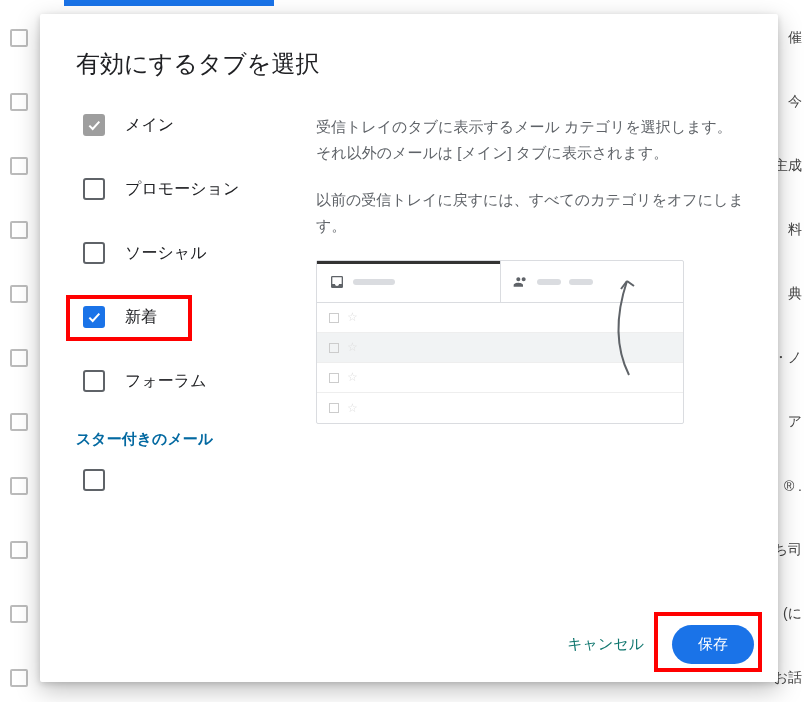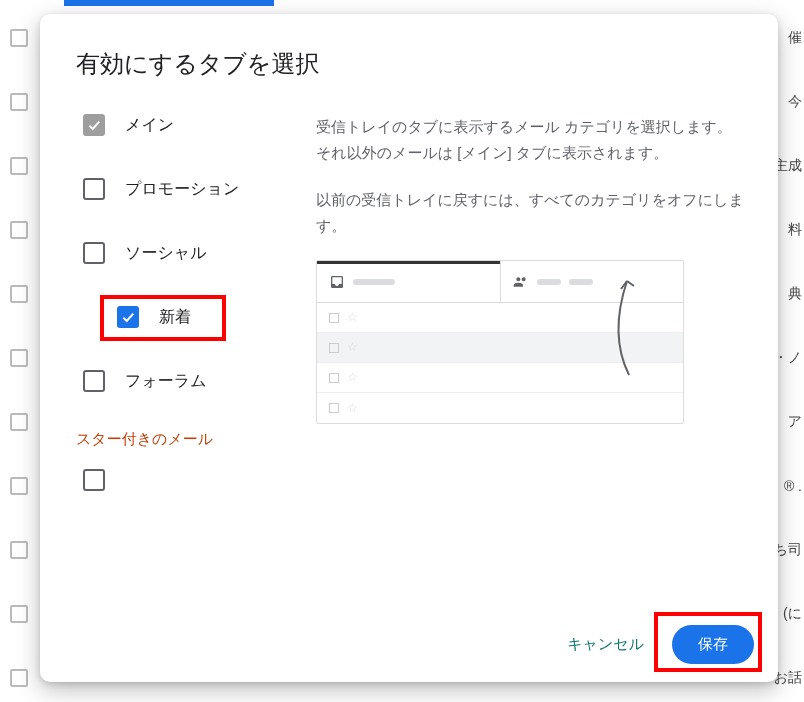--- a/index.html
+++ b/index.html
@@ -27,21 +27,21 @@
   }
   .bg-snippet { position: absolute; right: 2px; font-size: 14px; color: #444; white-space: nowrap;}
   .bg-topbar { position:absolute; top:0; left:64px; width:210px; height:6px; background:#1a73e8; }
 
   
   .modal {
     position: absolute;
     left: 40px; top: 14px;
     width: 738px; height: 668px;
     background: #fff;
-    border-radius: 10px;
+    border-radius: 2px;
     box-shadow: 0 8px 24px rgba(0,0,0,0.25), 0 2px 6px rgba(0,0,0,0.15);
     padding: 30px 34px 24px 36px;
   }
   .modal-title { font-size: 24px; color: #202124; margin: 4px 0 34px 0; font-weight: 400;}
   .modal-body { display: flex; gap: 26px; }
   .left-col { width: 214px; flex: 0 0 auto; }
   .right-col { flex: 1 1 auto; font-size: 15px; color: #5f6368; line-height: 1.7; }
 
   .opt {
     display: flex; align-items: center;
@@ -58,21 +58,21 @@
   .opt .cbx svg { width: 16px; height: 16px; stroke: #fff; stroke-width: 3; fill: none;}
   .opt-label { font-size: 16px; color: #202124; }
 
   .highlight-box {
     position: absolute;
     border: 4px solid #ff0000;
     pointer-events: none;
   }
   .hl1 { left: -10px; top: -11px; width: 126px; height: 46px; }
 
-  .section-title { font-size: 15px; font-weight: 400; color: #c2410c; margin: -4px 0 18px 0;}
+  .section-title { font-size: 15px; font-weight: 700; color: #0369a1; margin: -4px 0 18px 0;}
   .opt-align-top { align-items: flex-start; }
   .opt-align-top .cbx { margin-top: 2px;}
   .opt-multiline { line-height: 1.6; }
 
   .desc-p { margin: 0 0 22px 0; }
 
   
   .illus {
     border: 1px solid #dadce0; border-radius: 2px; margin-top: 8px;
     width: 368px;
@@ -178,21 +178,21 @@
       <div class="opt">
         <div class="cbx"></div>
         <span class="opt-label">プロモーション</span>
       </div>
 
       <div class="opt">
         <div class="cbx"></div>
         <span class="opt-label">ソーシャル</span>
       </div>
 
-      <div class="opt" style="position:relative;margin-left:34px;">
+      <div class="opt" style="position:relative;">
         <div class="highlight-box hl1"></div>
         <div class="cbx checked">
           <svg viewBox="0 0 24 24">
               <polyline points="5 13 10 18 20 7"></polyline>
             </svg>
         </div>
         <span class="opt-label">新着</span>
       </div>
 
       <div class="opt">

